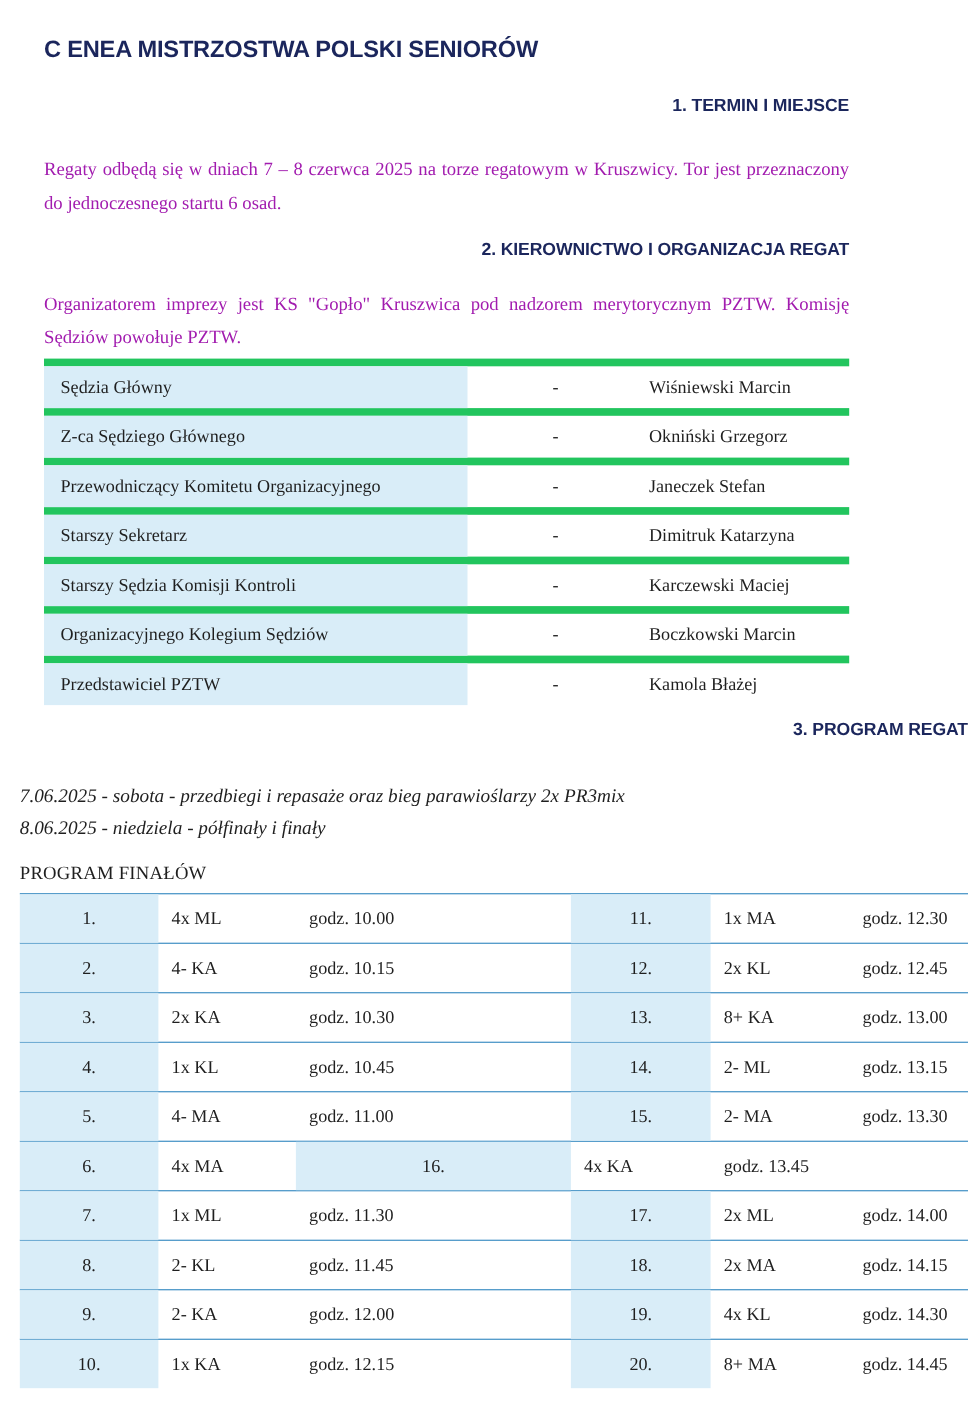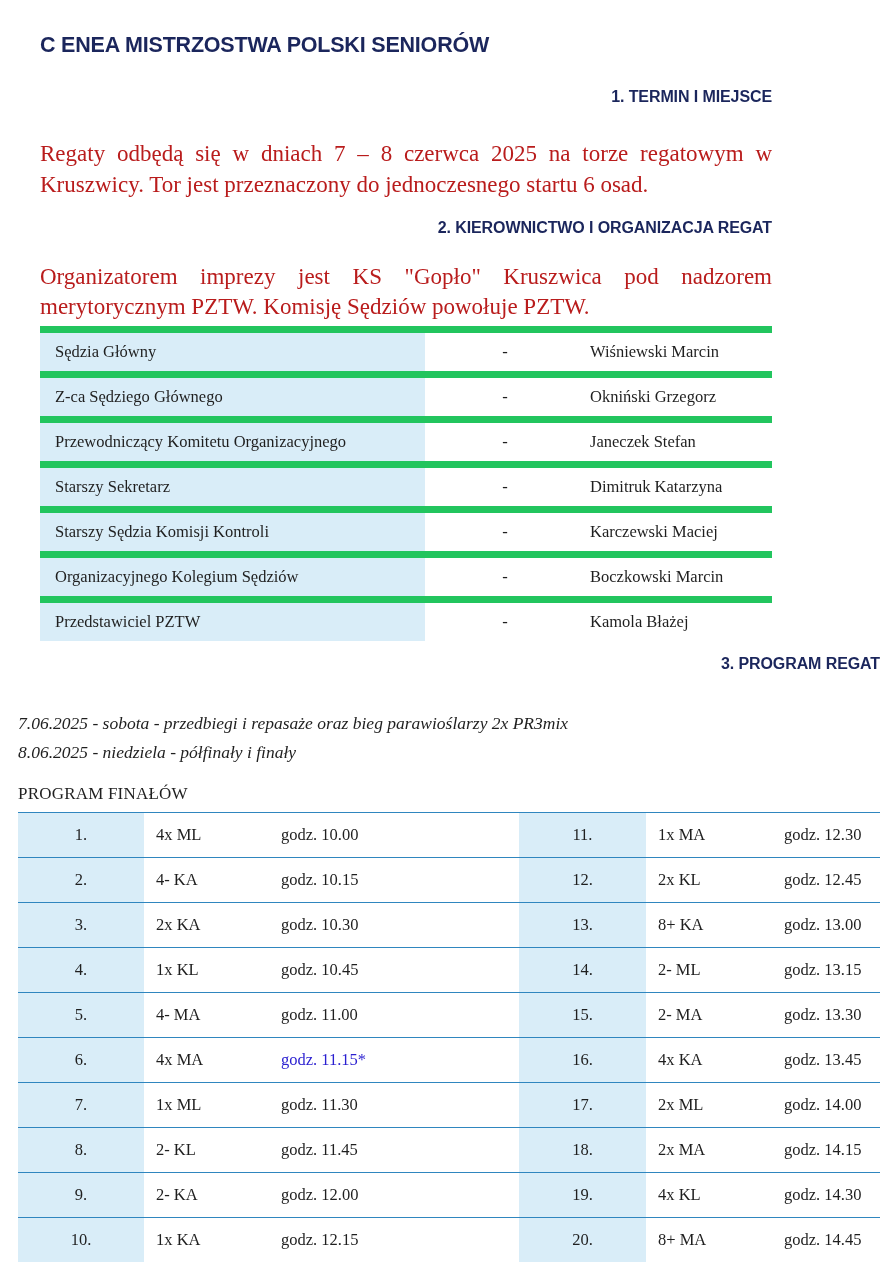--- a/index.html
+++ b/index.html
@@ -32,24 +32,24 @@
     line-height: 19px;
     letter-spacing: -0.1px;
     color: #1b265c;
     text-align: right;
   }
   .h2-1 { margin-top: 29px; }
   .h2-2 { margin-top: 18px; }
   .h2-3 { margin-top: 13px; }
 
   .body-par {
-    font-size: 23px;
+    font-size: 17px;
     line-height: 31px;
     text-align: justify;
-    color: #b91c1c;
+    color: #a21caf;
   }
   .par-1 { margin-top: 32px; }
   .par-2 { margin-top: 25px; line-height: 30px; }
 
   
   .officials-table { margin-top: 4px; width: 732px; }
   .officials-row {
     display: grid;
     grid-template-columns: 385px 160px 1fr;
     height: 45px;
@@ -205,21 +205,20 @@
           <div class="cell-num">5.</div>
           <div class="cell-boat">4- MA</div>
           <div class="cell-time">godz. 11.00</div>
           <div class="cell-num">15.</div>
           <div class="cell-boat">2- MA</div>
           <div class="cell-time">godz. 13.30</div>
         </div>
         <div class="finals-row">
           <div class="cell-num">6.</div>
           <div class="cell-boat">4x MA</div>
-          <div class="cell-time"><span class="time-link">godz. 11.15*</span></div>
           <div class="cell-num">16.</div>
           <div class="cell-boat">4x KA</div>
           <div class="cell-time">godz. 13.45</div>
         </div>
         <div class="finals-row">
           <div class="cell-num">7.</div>
           <div class="cell-boat">1x ML</div>
           <div class="cell-time">godz. 11.30</div>
           <div class="cell-num">17.</div>
           <div class="cell-boat">2x ML</div>

